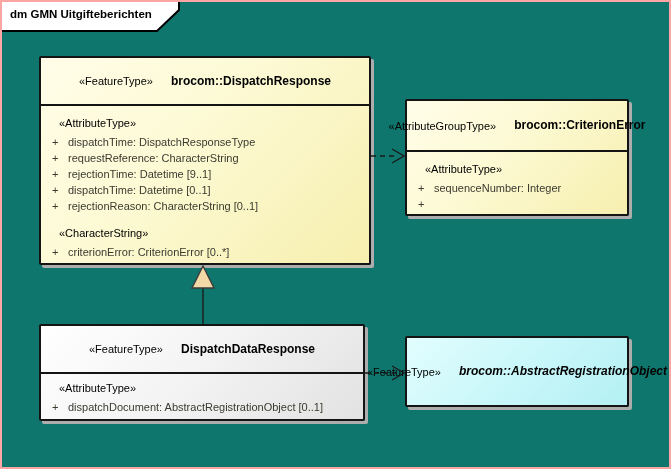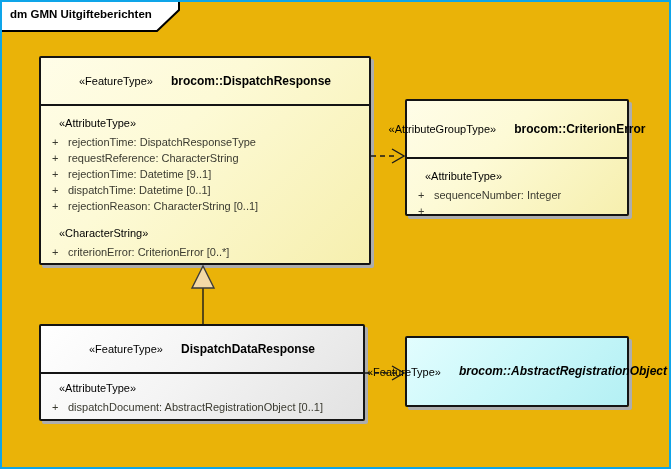--- a/index.html
+++ b/index.html
@@ -1,19 +1,19 @@
 <!DOCTYPE html>
 <html><head>
 <meta charset="utf-8">
 <style>
   html,body{margin:0;padding:0;background:#ffffff;}
   body{font-family:"Liberation Sans",sans-serif;}
   #canvas{
     position:relative;width:671px;height:469px;box-sizing:border-box;
-    border:2px solid #0ea5e9;background:#eab308;overflow:hidden;
+    border:2px solid #fca5a5;background:#0f766e;overflow:hidden;
   }
   
   #tab-shape{position:absolute;left:-2px;top:-2px;width:200px;height:36px;}
   #frame-title{
     position:absolute;left:8px;top:6px;font-size:11.5px;font-weight:bold;color:#000;
     white-space:nowrap;
   }
   
   .uml-box{
     position:absolute;box-sizing:border-box;border:2px solid #141414;border-radius:2px;
@@ -51,21 +51,21 @@
 
   <div class="uml-box fill-yellow" style="left:37px;top:54px;width:332px;height:209px;">
     <div class="box-header" style="height:46px;">
       <div class="stereo">«FeatureType»</div>
       <div class="cname">brocom::DispatchResponse</div>
     </div>
     <div class="box-attrs">
       <div class="sect">«AttributeType»</div>
       <div class="attr-row">
         <span class="vis">+</span>
-        <span class="atext">rejectionTime: DispatchResponseType</span>
+        <span class="atext">dispatchTime: DispatchResponseType</span>
       </div>
       <div class="attr-row">
         <span class="vis">+</span>
         <span class="atext">requestReference: CharacterString</span>
       </div>
       <div class="attr-row">
         <span class="vis">+</span>
         <span class="atext">rejectionTime: Datetime [9..1]</span>
       </div>
       <div class="attr-row">
@@ -78,21 +78,21 @@
       </div>
       <div class="sect gap">«CharacterString»</div>
       <div class="attr-row">
         <span class="vis">+</span>
         <span class="atext">criterionError: CriterionError [0..*]</span>
       </div>
     </div>
   </div>
 
   <div class="uml-box fill-yellow" style="left:403px;top:97px;width:224px;height:117px;">
-    <div class="box-header" style="height:56px;">
+    <div class="box-header" style="height:49px;">
       <div class="stereo">«AttributeGroupType»</div>
       <div class="cname">brocom::CriterionError</div>
     </div>
     <div class="box-attrs">
       <div class="sect">«AttributeType»</div>
       <div class="attr-row">
         <span class="vis">+</span>
         <span class="atext">sequenceNumber: Integer</span>
       </div>
       <div class="attr-row">

